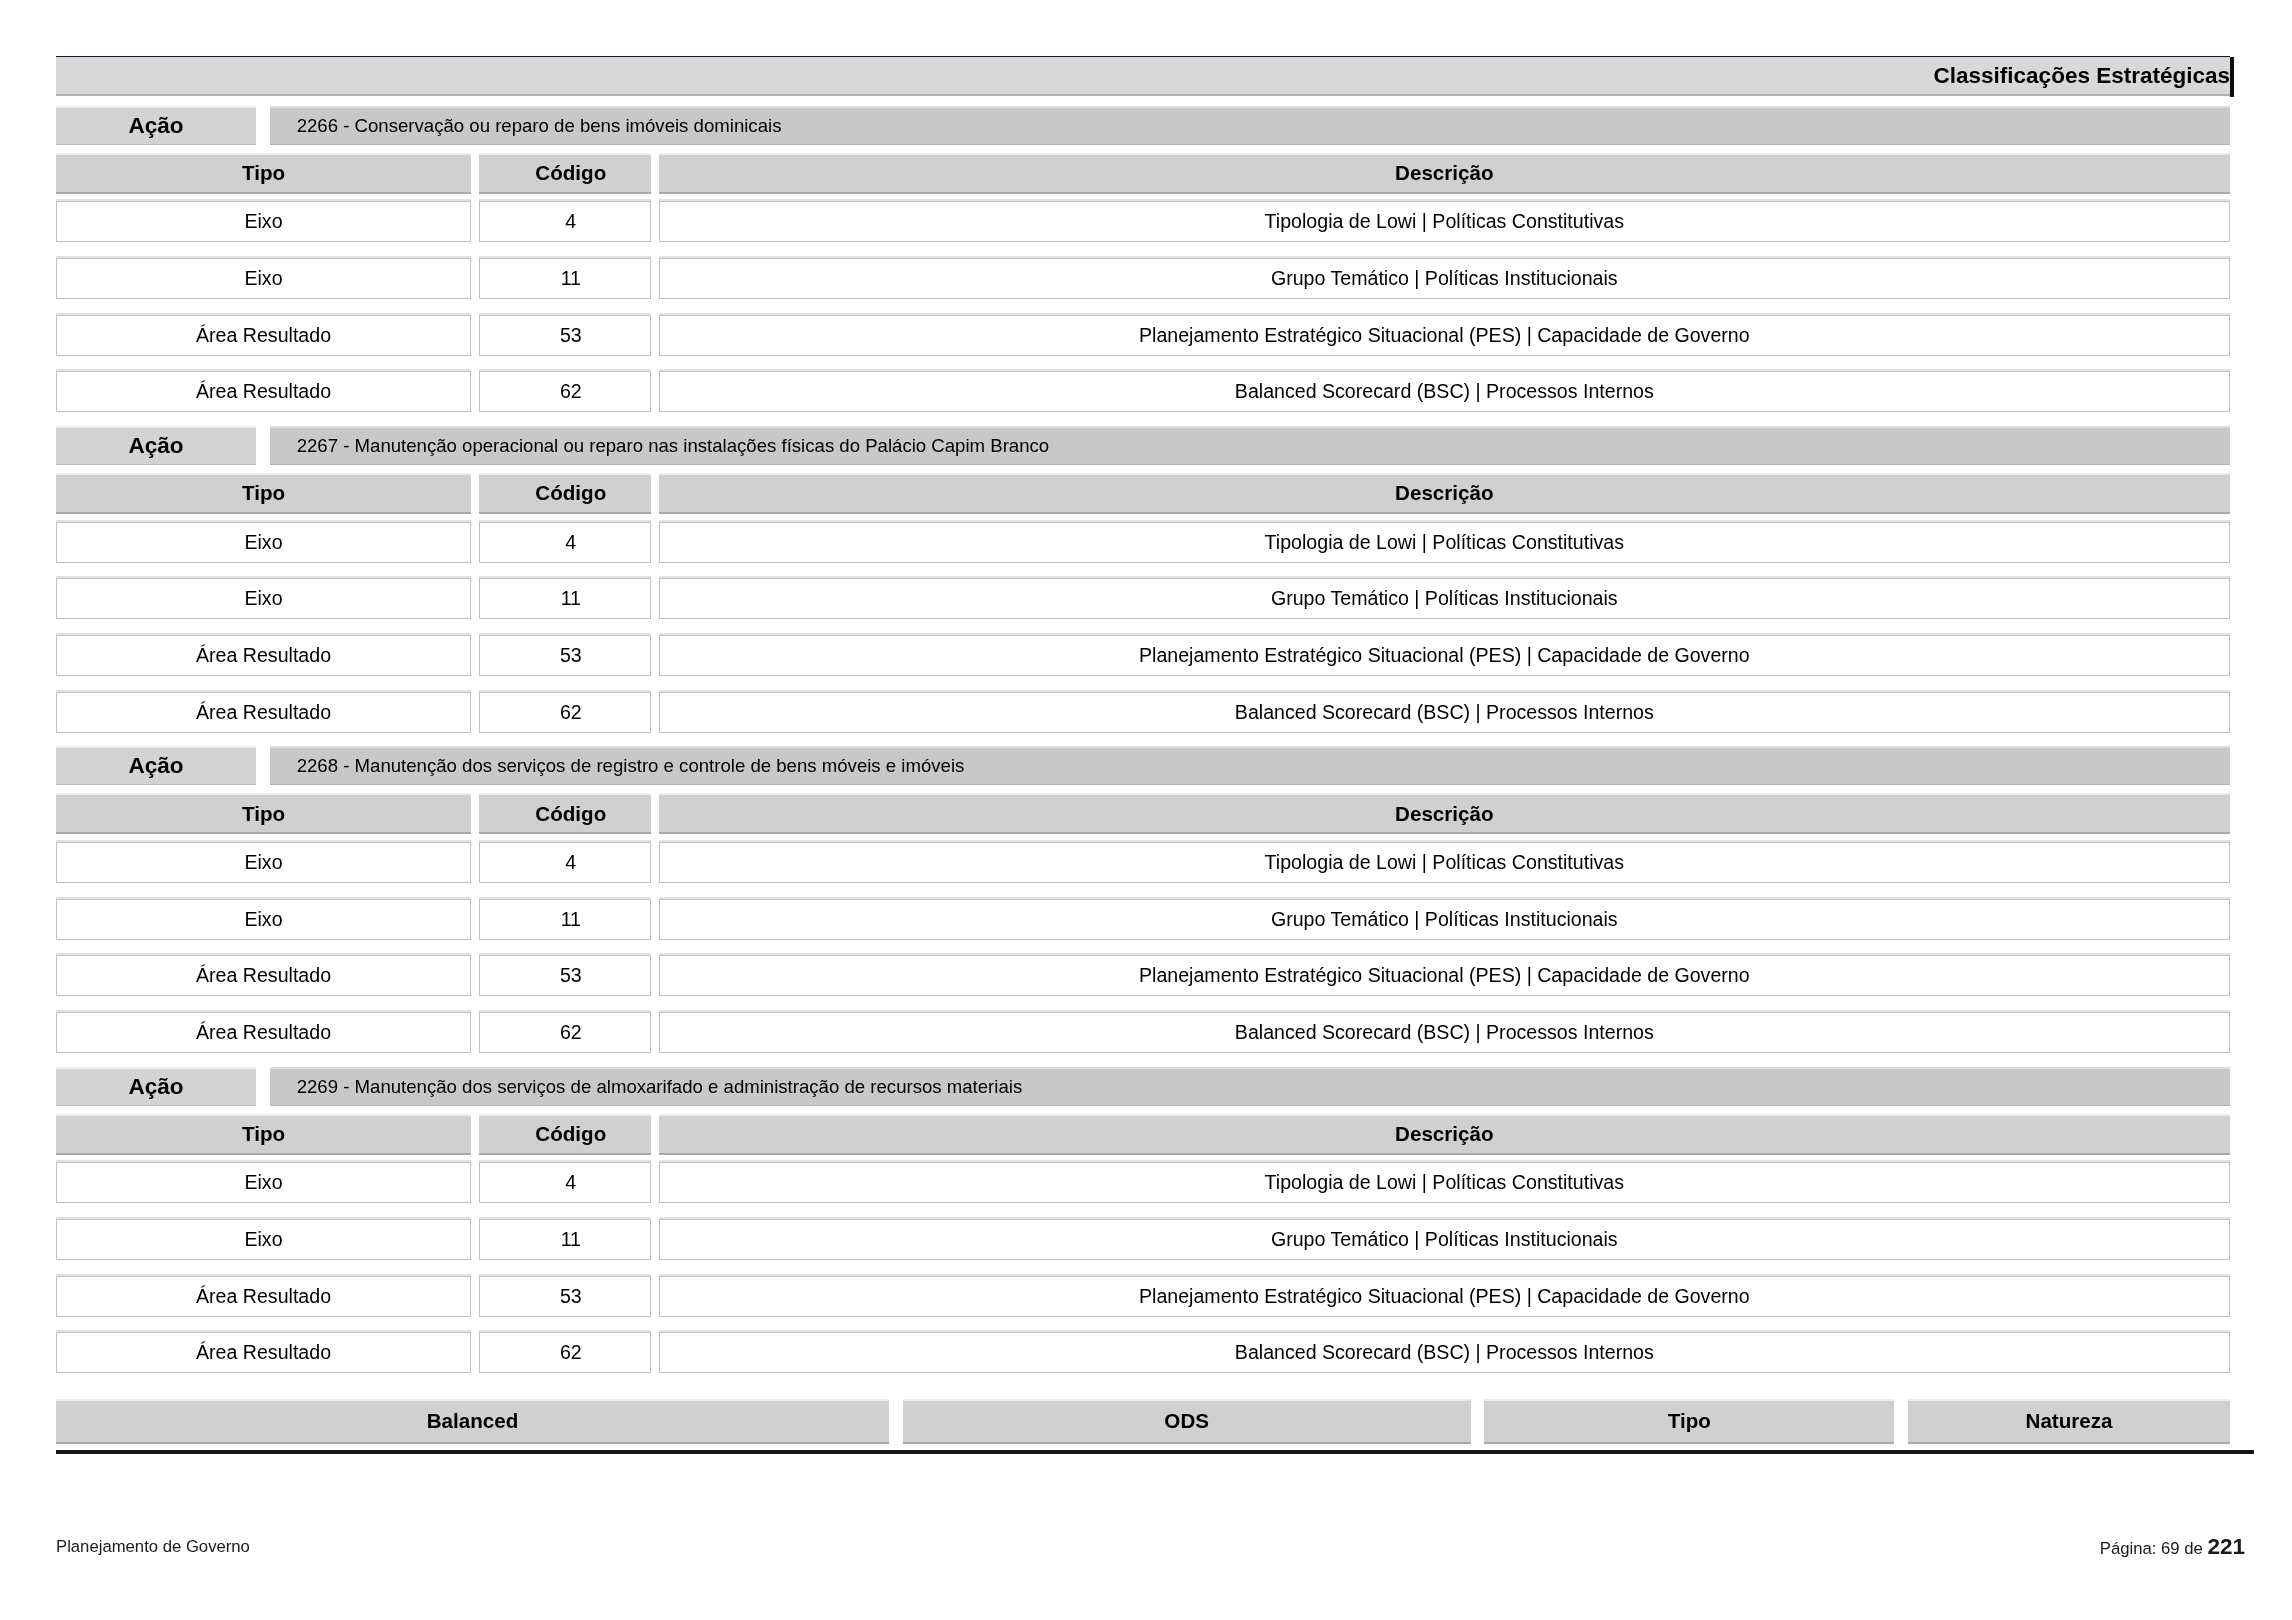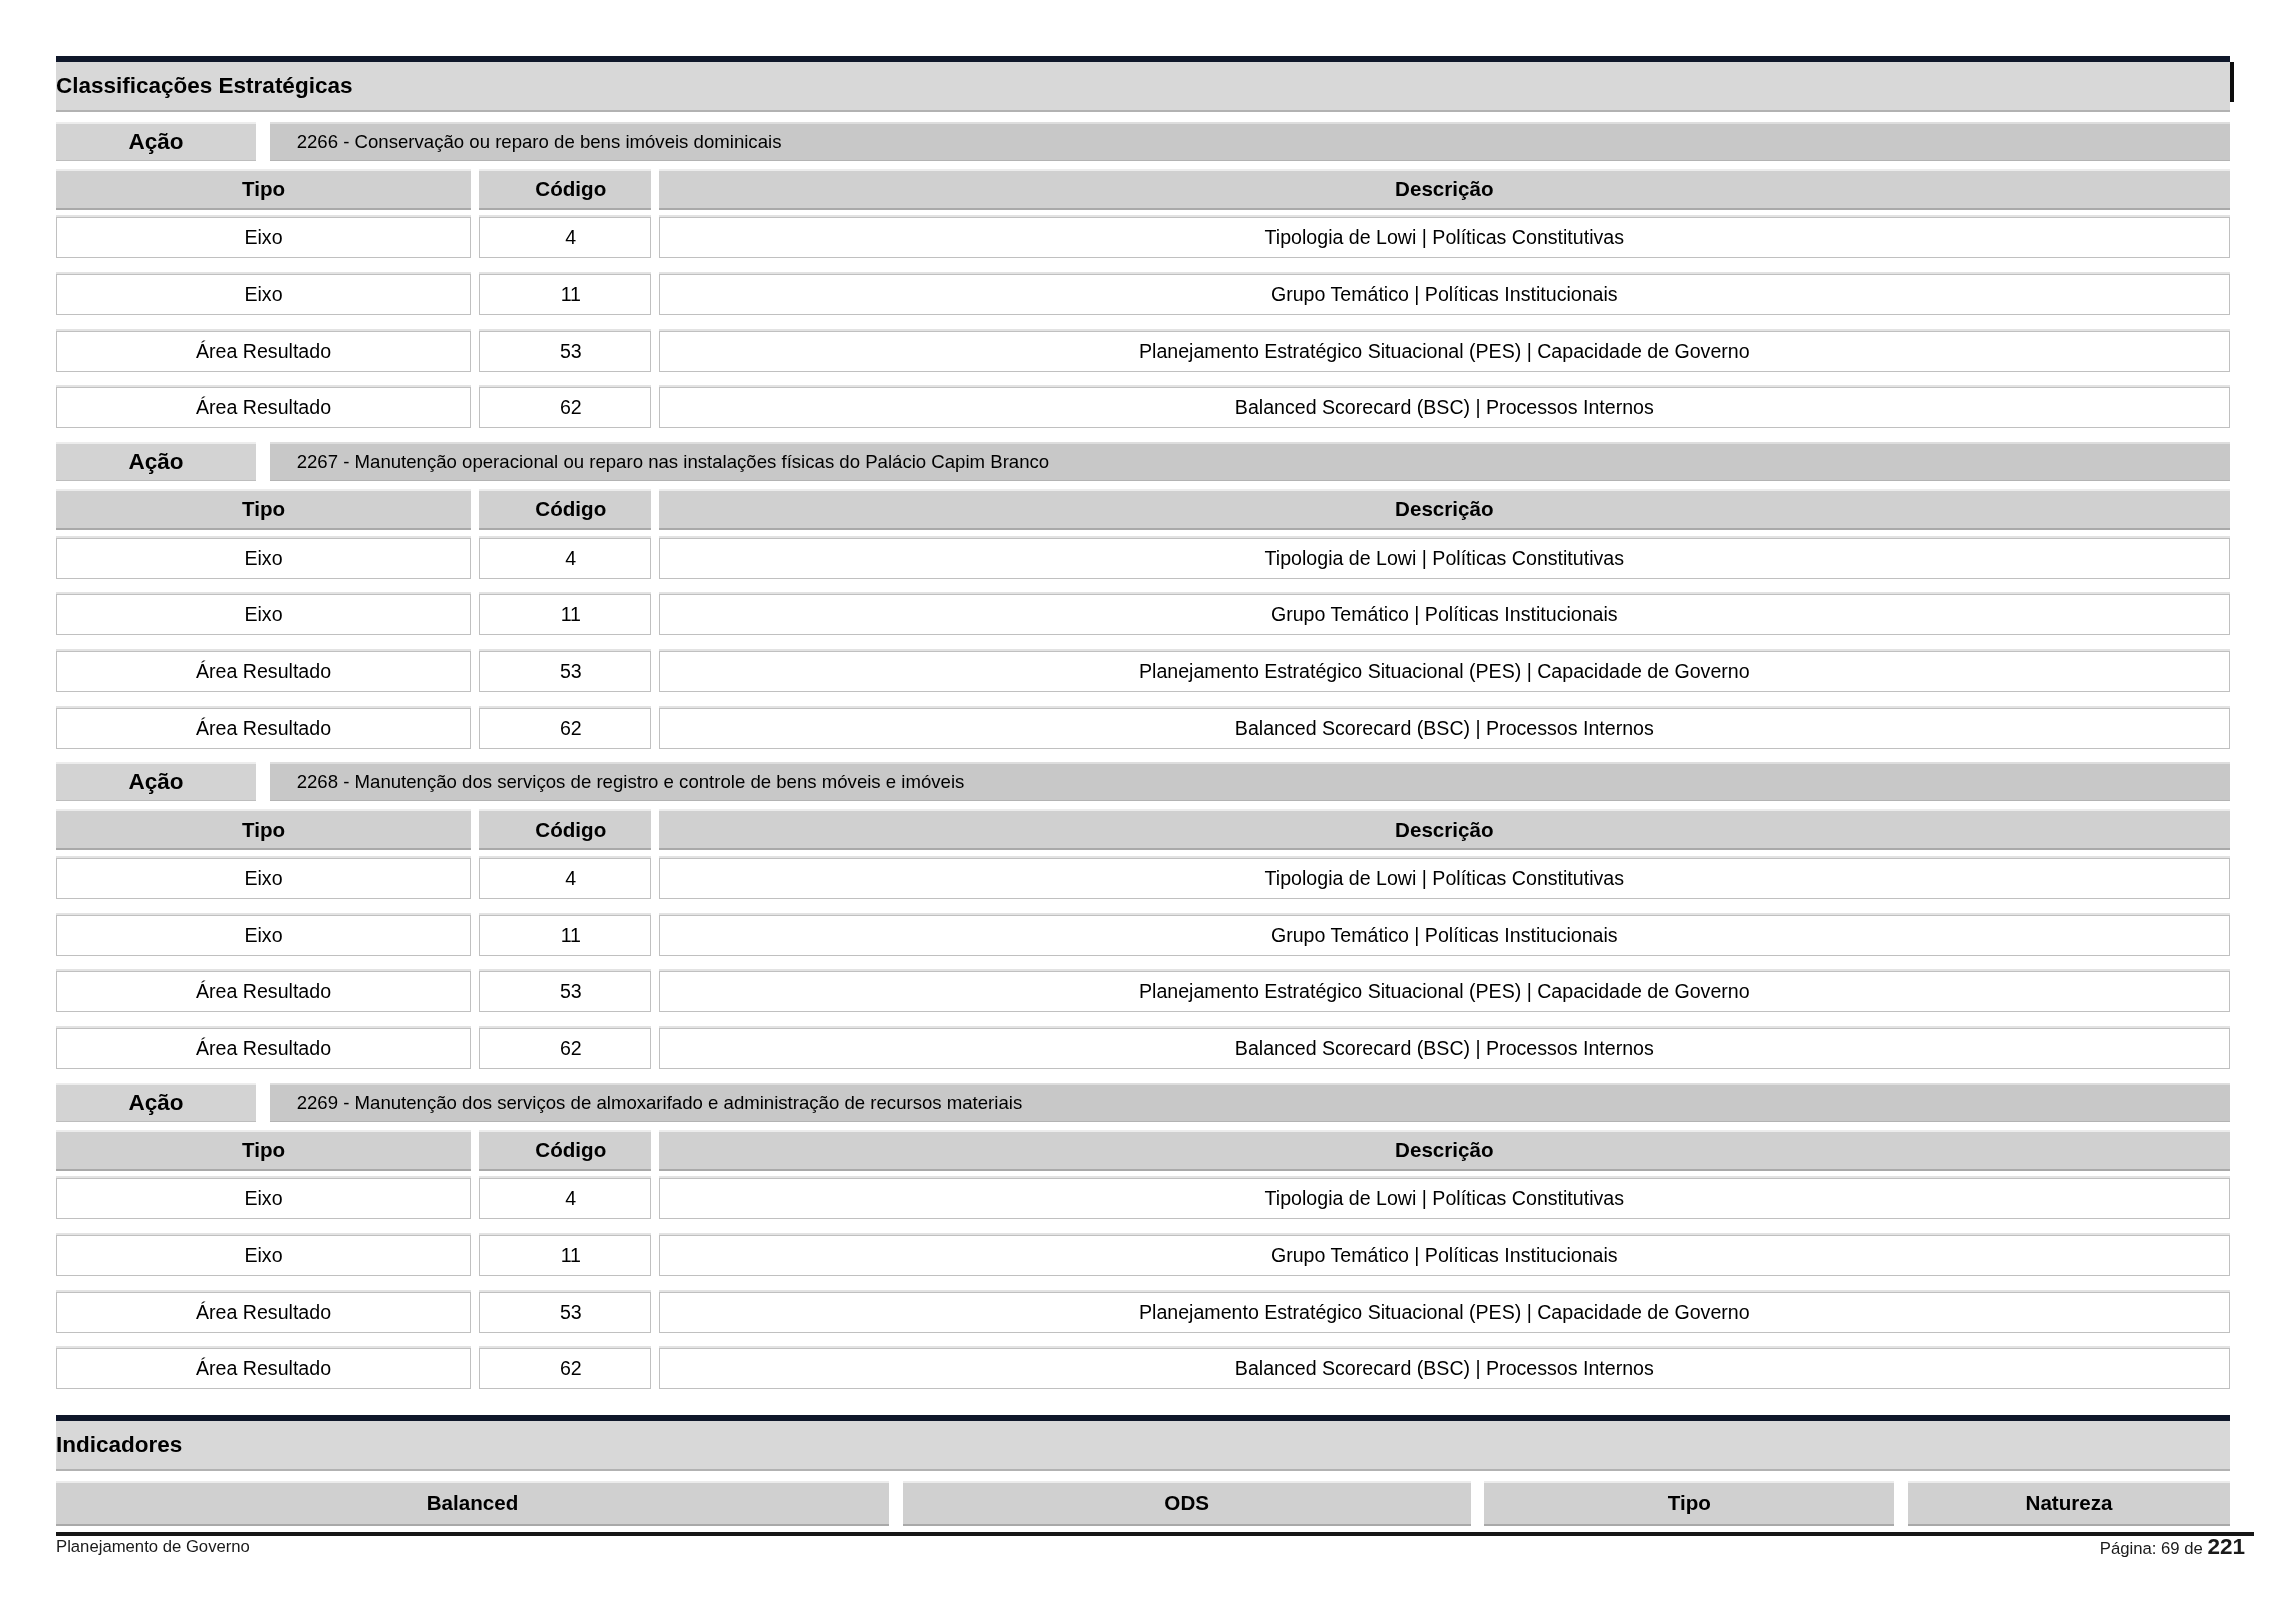--- a/index.html
+++ b/index.html
@@ -2,23 +2,23 @@
 <html><head>
 <meta charset="utf-8">
 <style>
   * { margin:0; padding:0; box-sizing:border-box; }
   html,body { width:2293px; height:1620px; background:#ffffff; overflow:hidden;
               font-family:"Liberation Sans", sans-serif; color:#000; }
   .page { position:relative; width:2293px; height:1620px; background:#fff; }
   .content { position:absolute; left:56px; top:56px; width:2174px; }
 
   
-  .title-bar { position:relative; height:56px; background:#d8d8d8;
-               border-top:6px solid #0f172a; border-bottom:2px solid #b2b2b2;
-               display:flex; align-items:center; justify-content:flex-start;
+  .title-bar { position:relative; height:40px; background:#d8d8d8;
+               border-top:1px solid #0f172a; border-bottom:2px solid #b2b2b2;
+               display:flex; align-items:center; justify-content:flex-end;
                font-size:22.5px; font-weight:bold; margin-bottom:9.8px; }
   .title-endline { position:absolute; right:-3.9px; top:0; width:3.9px; height:40px; background:#0d0d0d; }
 
   
   .acao-row { display:flex; gap:13.7px; height:39px; margin-bottom:7.8px; }
   .acao-box { width:200px; background:#d3d3d3; border-top:2px solid #ededed; border-bottom:1px solid #bdbdbd;
               display:flex; align-items:center; justify-content:center;
               font-size:22.5px; font-weight:bold; }
   .acao-bar { flex:1; background:#c8c8c8; border-top:2px solid #dedede; border-bottom:1px solid #b3b3b3;
               display:flex; align-items:center; font-size:18.6px; padding-left:27px; }
@@ -182,23 +182,20 @@
           </div>
           <div class="cls-row last">
             <div class="dcell c-tipo">Área Resultado</div>
             <div class="dcell c-codigo">62</div>
             <div class="dcell c-desc">Balanced Scorecard (BSC) | Processos Internos</div>
           </div>
         </div>
       </div>
 
     <div class="indicadores">
-      <div class="title-bar">
-        <span>Indicadores</span>
-      </div>
       <div class="ind-header">
         <div class="hcell i-indicador">Balanced</div>
         <div class="hcell i-ods">ODS</div>
         <div class="hcell i-tipo">Tipo</div>
         <div class="hcell i-natureza">Natureza</div>
       </div>
       <div class="black-line"></div>
     </div>
   </div>
 

